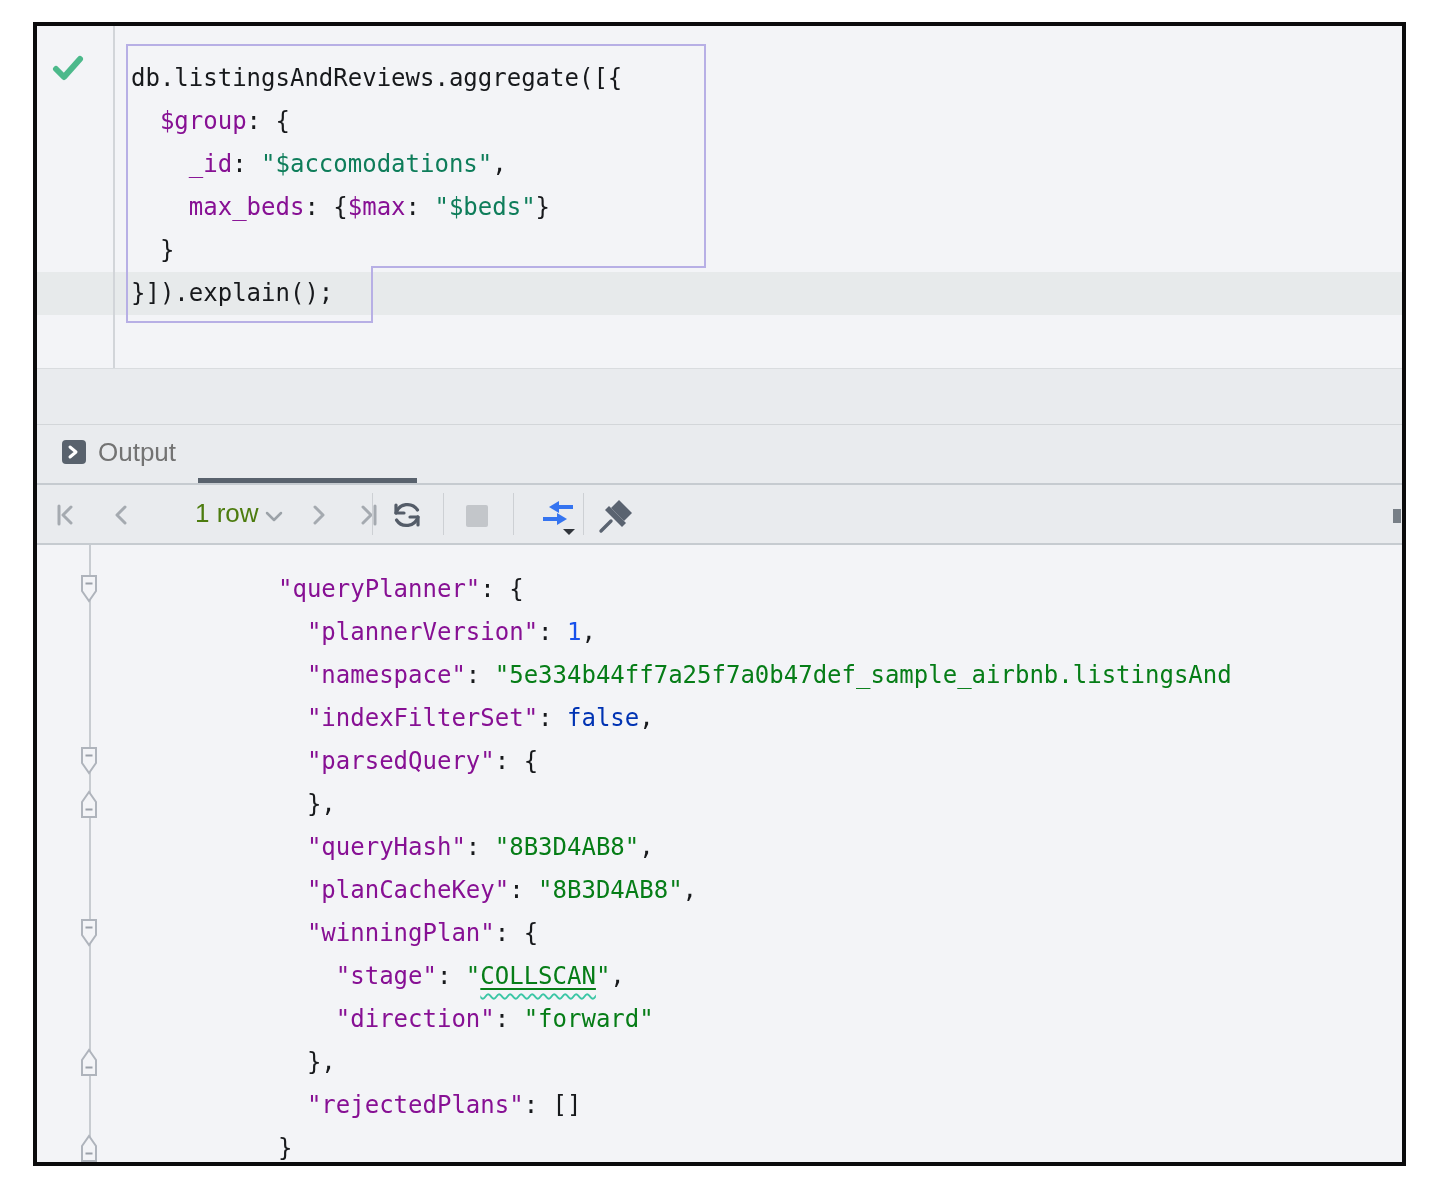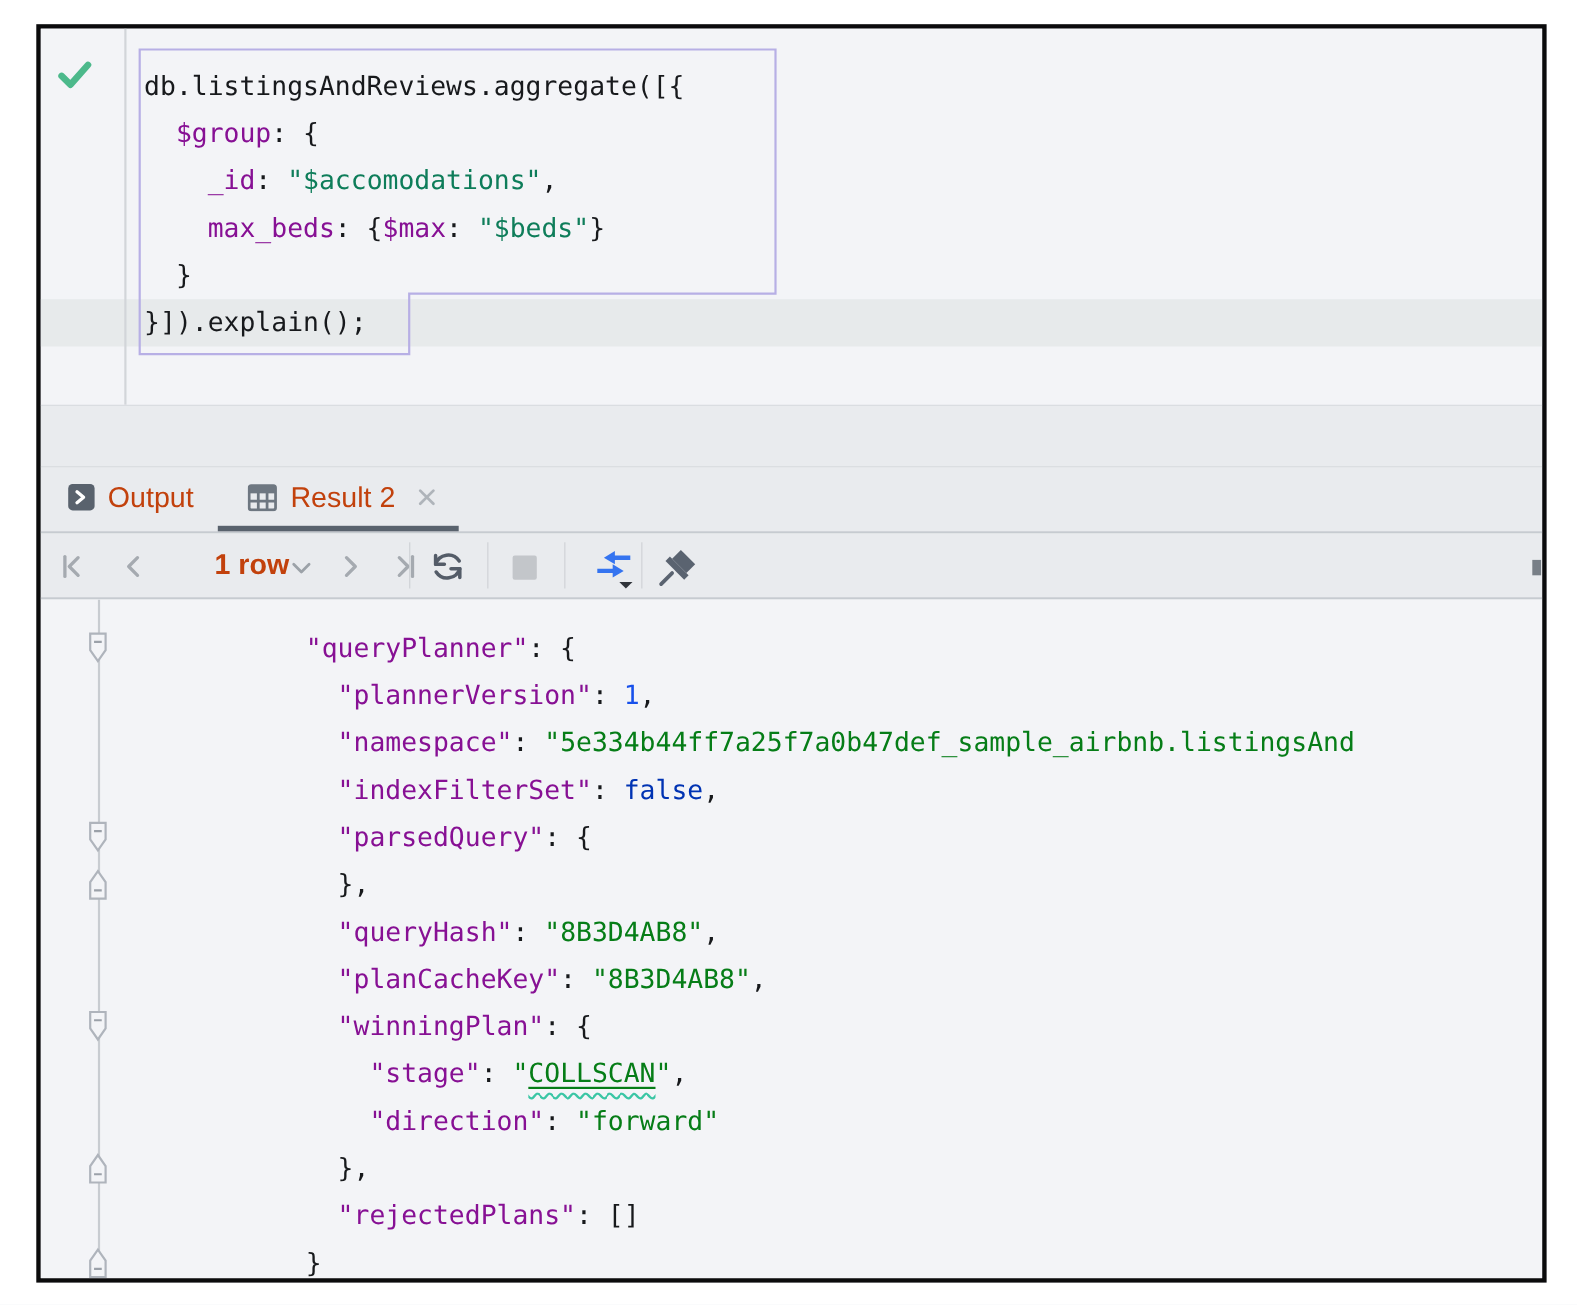--- a/index.html
+++ b/index.html
@@ -7,21 +7,21 @@
     width:1434px;height:1186px;background:#ffffff;overflow:hidden;position:relative;
     font-family:"Liberation Sans", sans-serif;
   }
   .frame{
     position:absolute;left:33px;top:22px;width:1373px;height:1144px;
     border:4px solid #0b0b0c;box-sizing:border-box;background:var(--c-bg,#F3F4F7);
     overflow:hidden;
   }
   .frame > *{position:absolute;}
   .mono{font-family:"DejaVu Sans Mono", monospace;font-size:24px;line-height:43px;}
-  .ui{font-size:26px;color:#c2410c;}
+  .ui{font-size:26px;color:#737373;}
 
   
   .editor{left:0;top:0;width:1365px;height:342px;background:var(--c-bg,#F3F4F7);}
   .cur-line-band{position:absolute;left:0;top:246px;width:1365px;height:43px;background:var(--c-band,#E7EAEB);}
   .gutter-sep{position:absolute;left:76px;top:0;width:2px;height:342px;background:#D2D5D9;}
   .stmt-svg{position:absolute;left:0;top:0;}
   .run-check{position:absolute;left:15px;top:28px;}
   .code-block{position:absolute;left:94px;top:31px;white-space:pre;}
   .cline{height:43px;white-space:pre;}
   .pl{color:var(--c-pl,#17191C);}
@@ -45,21 +45,21 @@
   .tab-result{left:188px;}
   .term-box{width:24px;height:24px;border-radius:4px;background:var(--c-slate,#59626D);display:flex;align-items:center;justify-content:center;}
   .tab-underline{position:absolute;left:161px;bottom:0;width:219px;height:5px;background:var(--c-slate,#59626D);}
 
   
   .toolbar{left:0;top:459px;width:1365px;height:60px;background:var(--c-chrome,#E9EBEE);
     border-bottom:2px solid #C6CBD0;box-sizing:border-box;}
   .toolbar > *{position:absolute;}
   .tsep{width:1px;height:42px;top:8px;background:#CDD0D4;}
   .tbtn{display:flex;align-items:center;justify-content:center;}
-  .rows-label{top:13px;font-size:26px;color:#c2410c;font-weight:bold;}
+  .rows-label{top:13px;font-size:26px;color:#4d7c0f;}
   .sliver{left:1356px;top:24px;width:8px;height:14px;background:#787F87;}
 
   
   .result{left:0;top:519px;width:1365px;height:617px;background:var(--c-bg,#F3F4F7);overflow:hidden;}
   .fold-line{position:absolute;left:52px;top:0;width:2px;height:617px;background:#C8CCD1;}
   .fold{position:absolute;left:43px;width:18px;height:30px;}
   .json-block{position:absolute;left:241px;top:23px;white-space:pre;}
 </style>
 </head>
 <body>
@@ -81,38 +81,20 @@
   <div class="gap-band"></div>
 
   <div class="tabbar">
     <div class="tab tab-output">
       <span class="term-box">
         <svg width="20" height="20" viewBox="0 0 20 20">
           <polyline points="6,5 12,10 6,15" fill="none" stroke="#ffffff" stroke-width="3" stroke-linecap="round" stroke-linejoin="round"></polyline>
         </svg>
       </span>
       <span class="ui">Output</span>
-    </div>
-    <div class="tab tab-result">
-      <span style="display:flex;">
-        <svg width="27" height="25" viewBox="0 0 27 25">
-          <rect x="1.5" y="1.5" width="24" height="22" rx="2" fill="none" stroke="#6E7781" stroke-width="2.5"></rect>
-          <rect x="1.5" y="1.5" width="24" height="7" fill="#6E7781"></rect>
-          <line x1="1.5" y1="15.5" x2="25.5" y2="15.5" stroke="#6E7781" stroke-width="2.5"></line>
-          <line x1="9.8" y1="8" x2="9.8" y2="23" stroke="#6E7781" stroke-width="2.5"></line>
-          <line x1="17.8" y1="8" x2="17.8" y2="23" stroke="#6E7781" stroke-width="2.5"></line>
-        </svg>
-      </span>
-      <span class="ui">Result 2</span>
-      <span style="display:flex;margin-left:6px;">
-        <svg width="22" height="22" viewBox="0 0 22 22">
-          <line x1="5" y1="5" x2="17" y2="17" stroke="#AFB4BA" stroke-width="2.5" stroke-linecap="round"></line>
-          <line x1="17" y1="5" x2="5" y2="17" stroke="#AFB4BA" stroke-width="2.5" stroke-linecap="round"></line>
-        </svg>
-      </span>
     </div>
     <div class="tab-underline"></div>
   </div>
 
   <div class="toolbar">
     <div class="tbtn" style="left:14px;top:16px;">
       <svg width="28" height="28" viewBox="0 0 28 28">
         <line x1="8" y1="5" x2="8" y2="23" stroke="#A5AAB0" stroke-width="3" stroke-linecap="round"></line>
         <polyline points="20,6 12,14 20,22" fill="none" stroke="#A5AAB0" stroke-width="3" stroke-linecap="round" stroke-linejoin="round"></polyline>
       </svg>

